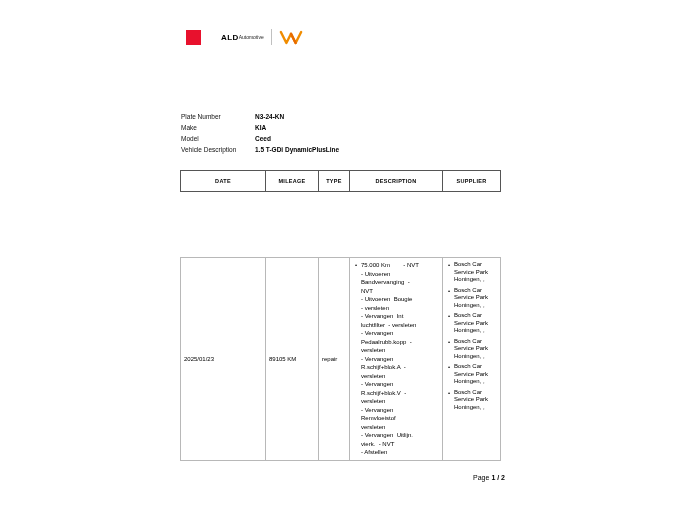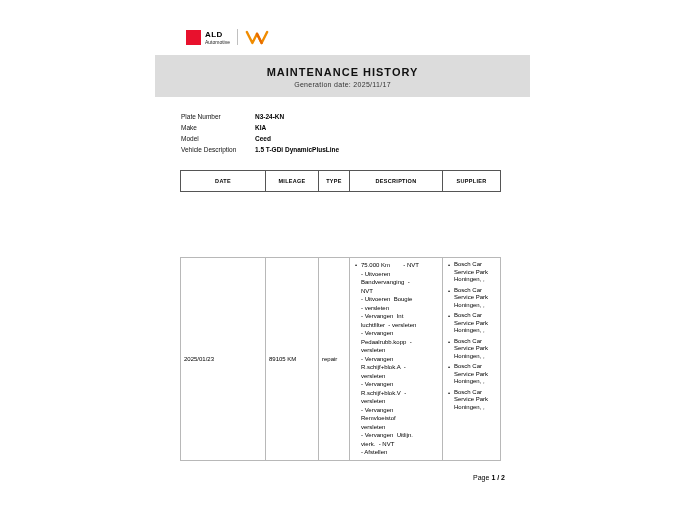--- a/index.html
+++ b/index.html
@@ -3,21 +3,21 @@
 <meta charset="utf-8">
 <style>
   * { margin:0; padding:0; box-sizing:border-box; }
   html,body { background:#ffffff; }
   body { font-family:"Liberation Sans", sans-serif; color:#000; }
   .page { position:relative; width:685px; height:514px; background:#fff; overflow:hidden; }
 
   
   .logo { position:absolute; left:186px; top:28px; display:flex; align-items:center; height:18px; }
   .logo-red-box { width:15px; height:15px; background:#e8112d; }
-  .logo-text { display:flex; flex-direction:column; justify-content:center; margin-left:4px; }
+  .logo-text { display:flex; justify-content:center; margin-left:20px;align-items:center; }
   .logo-brand { font-weight:bold; font-size:8px; line-height:9px; letter-spacing:.4px; }
   .logo-sub { font-size:5px; line-height:6px; color:#222; }
   .logo-divider { width:1px; height:16px; background:#c0c0c0; margin:0 7px; }
   .logo-w { width:24px; height:17px; }
 
   
   .title-band { position:absolute; left:155px; top:55px; width:375px; height:42px; background:#dcdcdc; text-align:center; }
   .title { margin-top:11px; font-size:11px; font-weight:bold; letter-spacing:1px; color:#111; }
   .gen-date { margin-top:3px; font-size:7px; color:#333; letter-spacing:.3px; }
 
@@ -60,24 +60,20 @@
       <div class="logo-brand">ALD</div>
       <div class="logo-sub">Automotive</div>
     </div>
     <div class="logo-divider"></div>
     <svg class="logo-w" viewBox="0 0 26 18">
       <path d="M2 3 L8 15 L13 5 L18 15 L24 3" fill="none" stroke="#f08c00" stroke-width="2.6" stroke-linecap="round" stroke-linejoin="round"></path>
       <path d="M13 5 L18 15" fill="none" stroke="#e86a00" stroke-width="2.6" stroke-linecap="round"></path>
     </svg>
   </div>
 
-  <div class="title-band">
-    <div class="title">MAINTENANCE HISTORY</div>
-    <div class="gen-date">Generation date: 2025/11/17</div>
-  </div>
 
   <div class="vehicle-info">
     <div class="vehicle-row">
       <span class="vehicle-label">Plate Number</span>
       <span class="vehicle-value">N3-24-KN</span>
     </div>
     <div class="vehicle-row">
       <span class="vehicle-label">Make</span>
       <span class="vehicle-value">KIA</span>
     </div>

